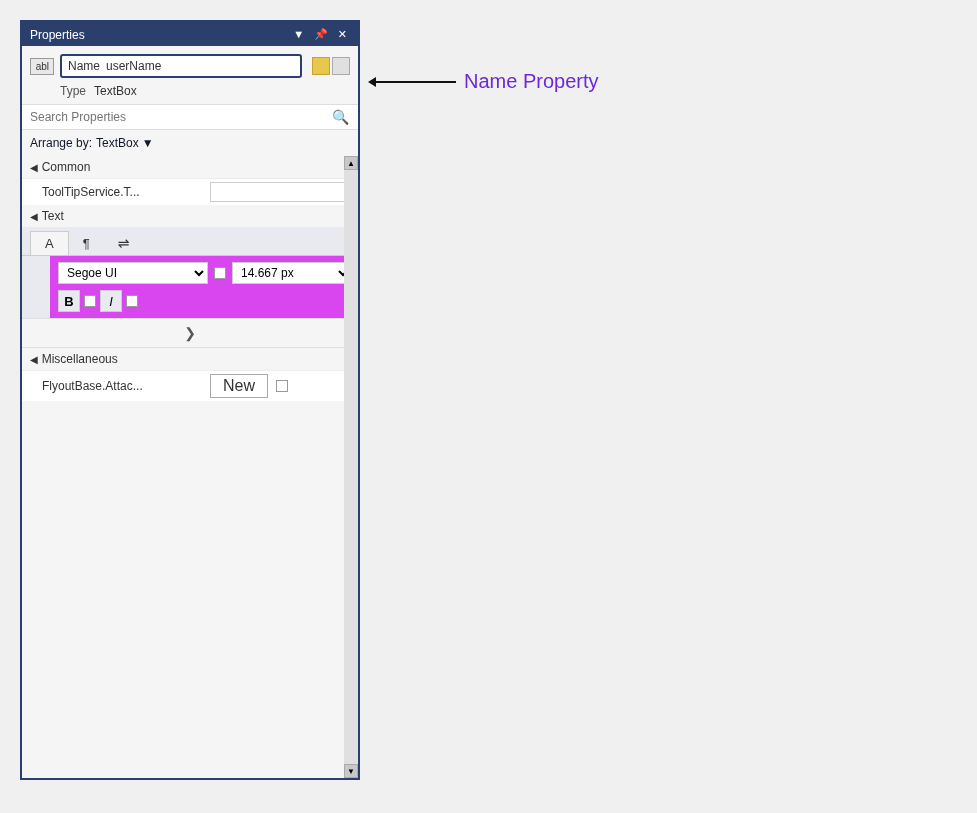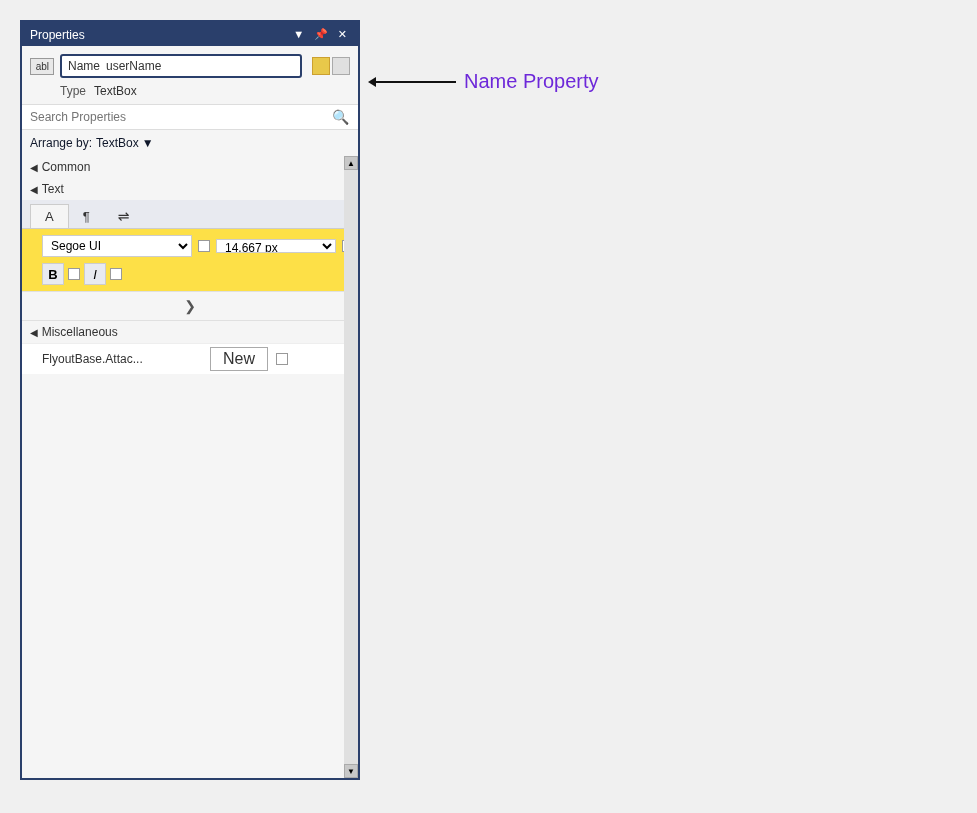--- a/index.html
+++ b/index.html
@@ -267,43 +267,44 @@
     }
 
     .text-tab.active {
       background: #f5f5f5;
       border-top: 1px solid #ccc;
       border-left: 1px solid #ccc;
       border-right: 1px solid #ccc;
     }
 
     .text-controls {
-      background: #fde047;
-      padding: 6px 20px;
+      background: #d946ef;
+      padding: 6px 8px;
+      margin-left: 28px;
     }
 
     .font-row {
       display: flex;
       align-items: center;
       gap: 6px;
       margin-bottom: 6px;
     }
 
     .font-select {
       flex: 0 0 150px;
       height: 22px;
       border: 1px solid #ccc;
       font-size: 12px;
       background: white;
       padding: 0 4px;
     }
 
     .font-size-select {
       flex: 0 0 120px;
-      height: 14px;
+      height: 22px;
       border: 1px solid #ccc;
       font-size: 12px;
       background: white;
       padding: 0 4px;
     }
 
     .small-check {
       width: 12px;
       height: 12px;
       border: 1px solid #999;
@@ -456,20 +457,25 @@
         <span>TextBox</span>
         <span>▼</span>
       </div>
     </div>
 
     <div class="panel-scroll-area" style="position:relative;">
 
       <div class="section-header">
         <span class="section-triangle">◀</span>
         <span>Common</span>
+      </div>
+      <div class="property-row">
+        <span class="prop-name">ToolTipService.T...</span>
+        <input class="prop-value-input" type="text" style="">
+
       </div>
 
       <div class="section-header">
         <span class="section-triangle">◀</span>
         <span>Text</span>
       </div>
       <div class="text-subsection">
         <div class="text-tabs">
           <button class="text-tab active">A</button>
           <button class="text-tab">¶</button>

